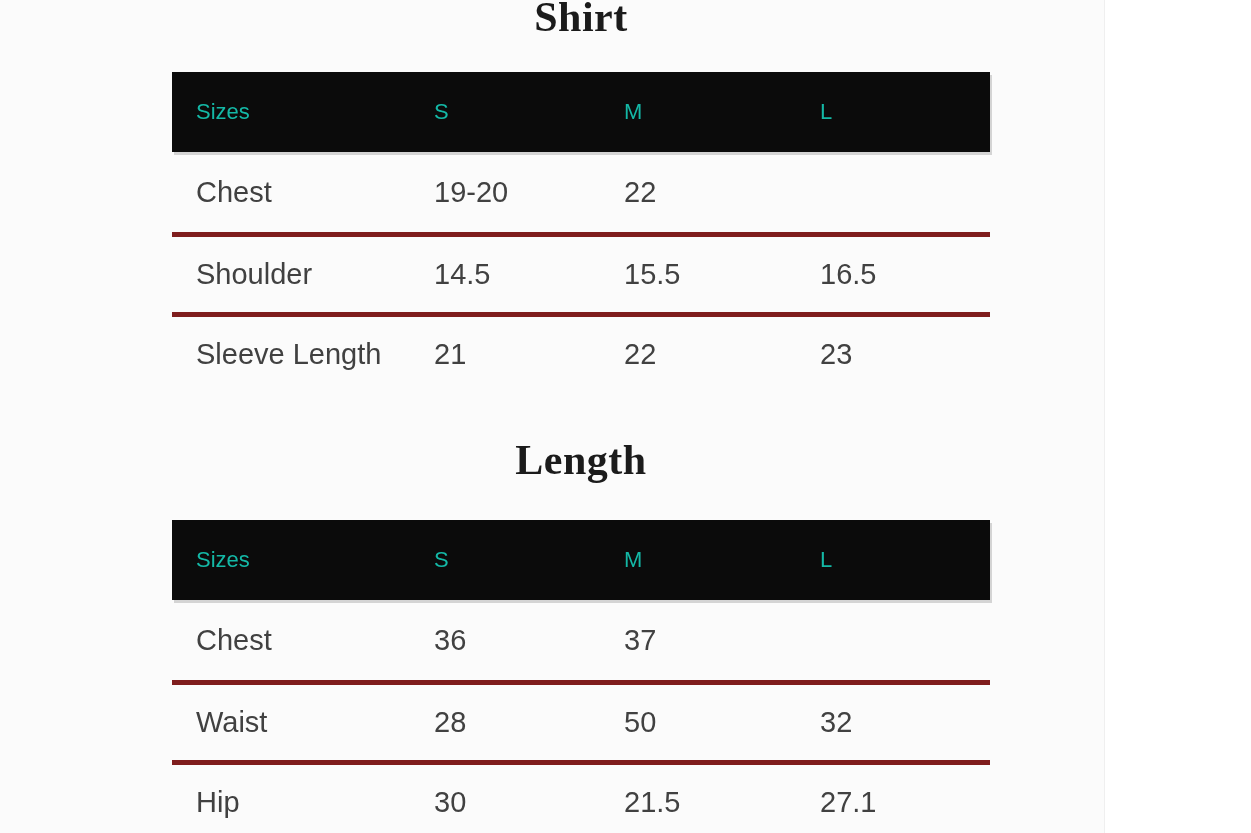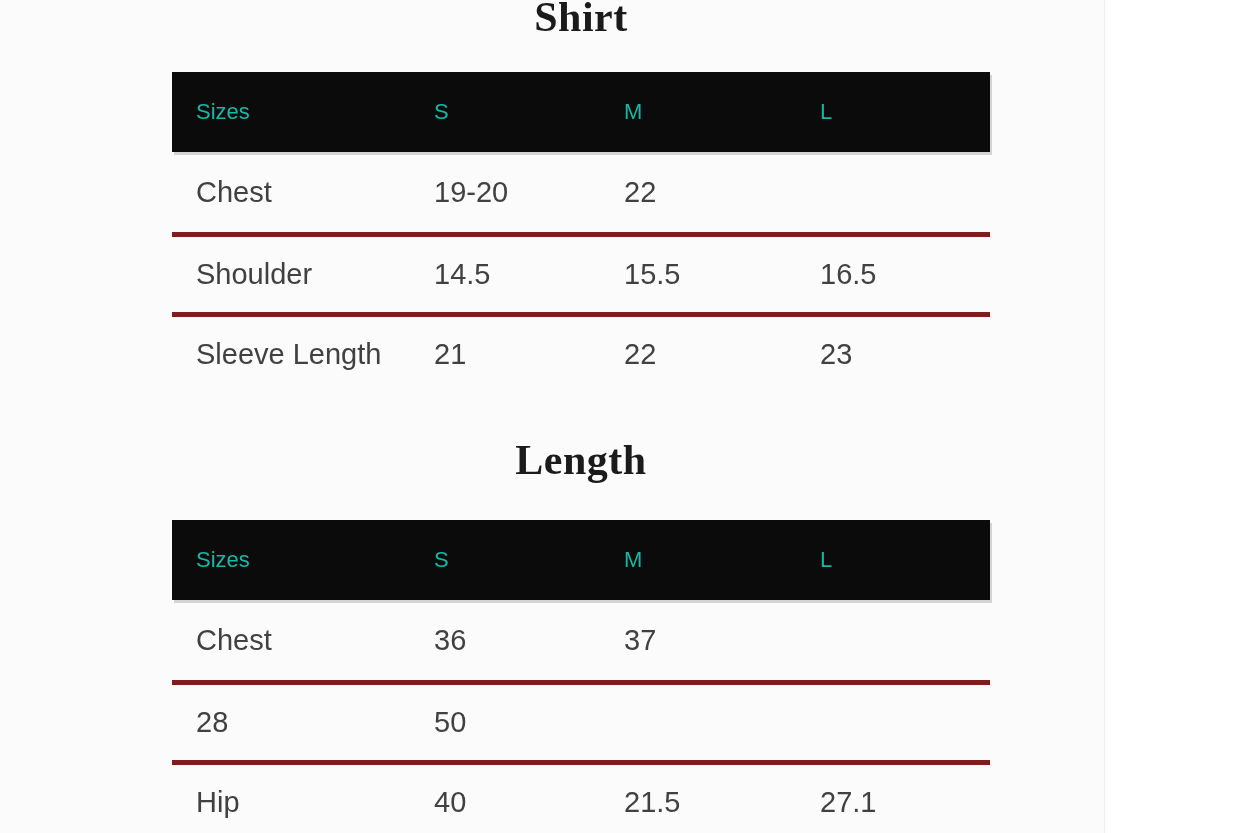--- a/index.html
+++ b/index.html
@@ -121,22 +121,24 @@
     <div class="cell">S</div>
     <div class="cell">M</div>
     <div class="cell">L</div>
   </div>
   <div class="trow tbody-row">
     <div class="cell">Chest</div>
     <div class="cell">36</div>
     <div class="cell">37</div>
   </div>
   <div class="trow tbody-row">
+    <div class="cell">Waist</div>
     <div class="cell">28</div>
     <div class="cell">50</div>
+    <div class="cell">32</div>
   </div>
   <div class="trow tbody-row">
     <div class="cell">Hip</div>
-    <div class="cell">40</div>
+    <div class="cell">30</div>
     <div class="cell">21.5</div>
     <div class="cell">27.1</div>
   </div>
 </div>
 
 </body></html>

